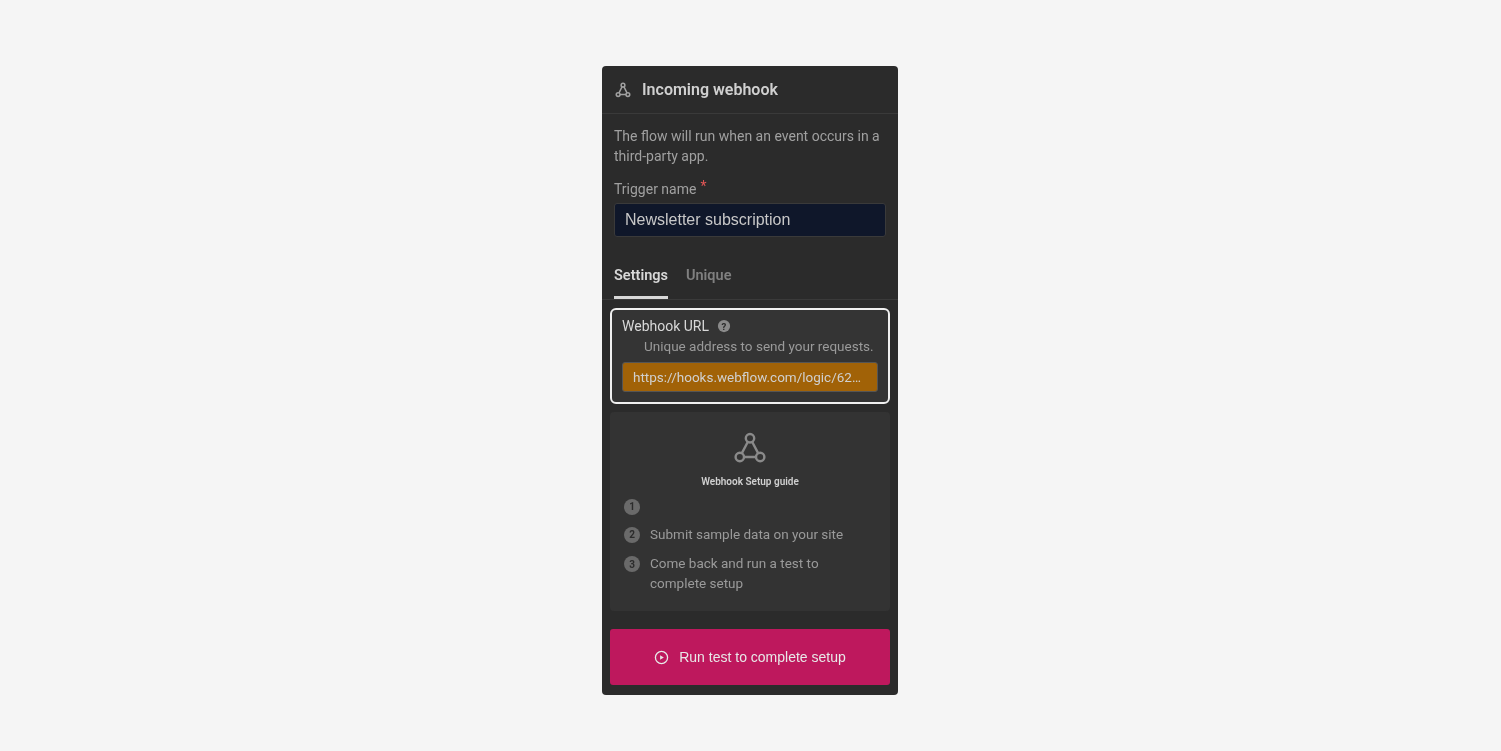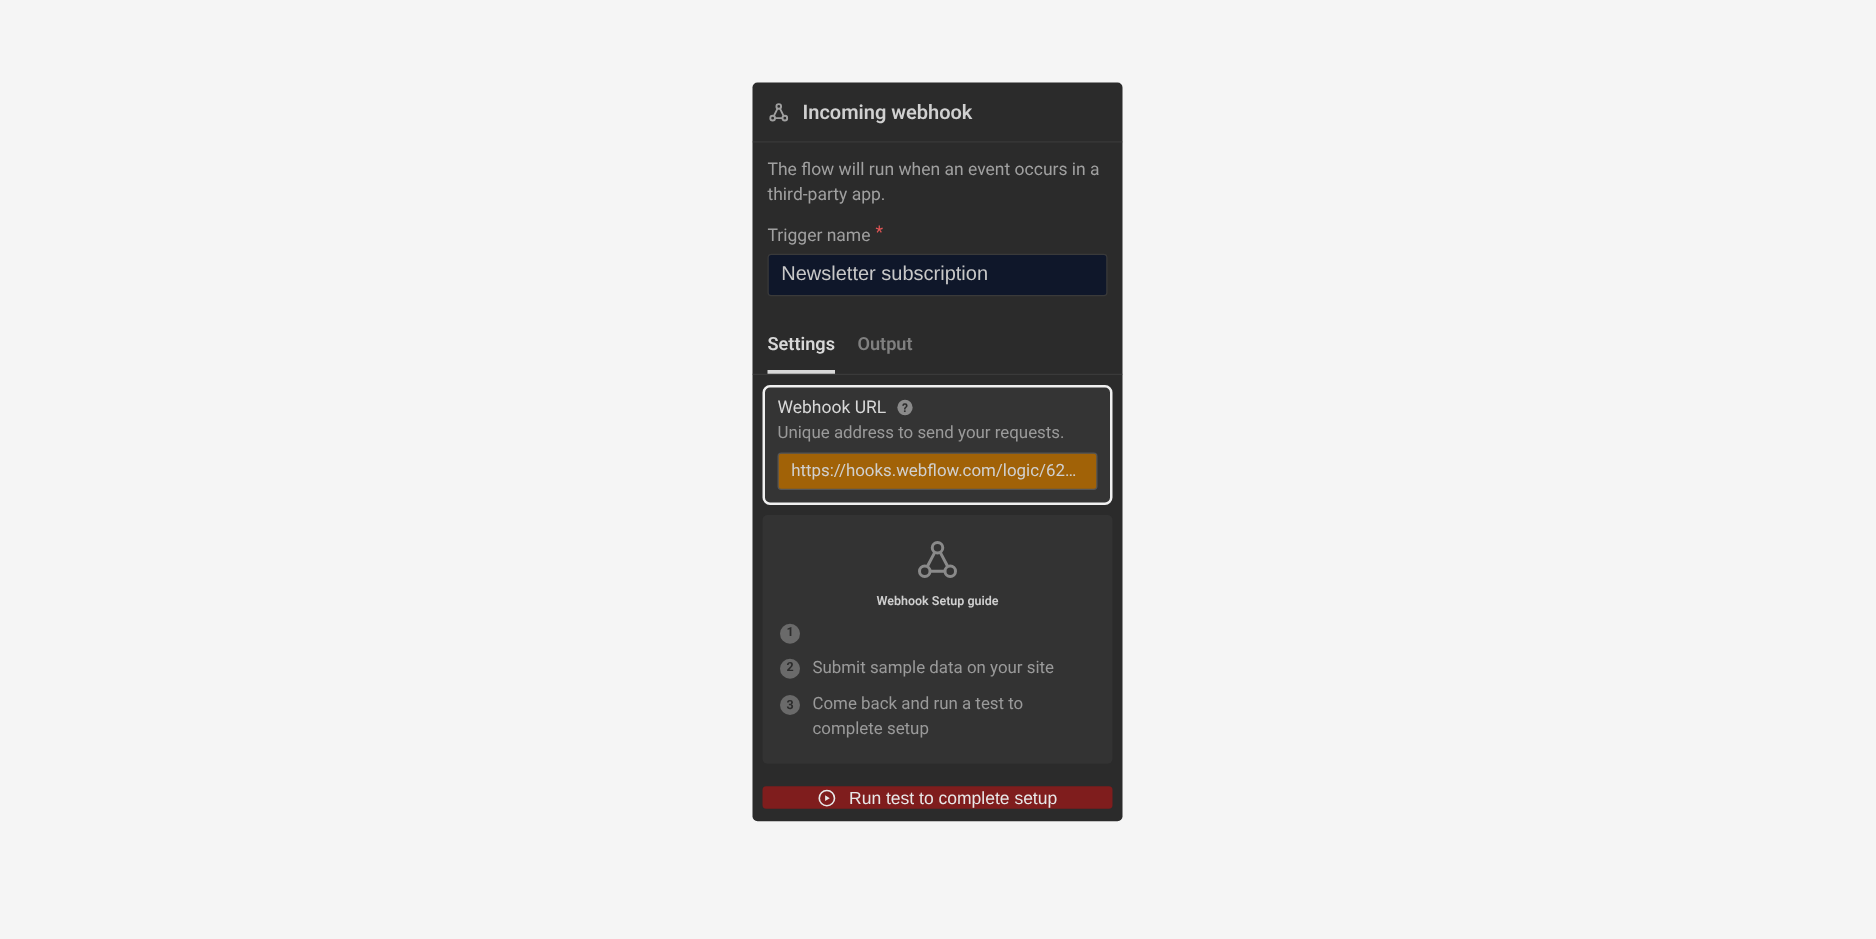--- a/index.html
+++ b/index.html
@@ -15,32 +15,32 @@
 .required { color:#e05555; font-size:14px; line-height:1; position:relative; top:-3px; }
 .text-input { width:100%; margin-top:6px; background:#0f172a; border:1px solid #3a3a3a; color:#c8c8c8; font-size:16px; padding:7px 10px; border-radius:3px; outline:none; }
 .tabs { display:flex; padding:0 12px; border-bottom:1px solid #3a3a3a; margin-top:6px; }
 .tab { padding:12px 0; margin-right:18px; color:#808080; font-size:14.5px; font-weight:600; cursor:pointer; border-bottom:3px solid transparent; }
 .tab.active { color:#d8d8d8; border-bottom-color:#d8d8d8; }
 .settings-body { padding:8px 8px 10px 8px; }
 .url-card { border:2px solid #f0f0f0; border-radius:6px; padding:8px 10px 10px 10px; background:#343434; }
 .url-label-row { display:flex; align-items:center; gap:8px; }
 .url-label { color:#d8d8d8; font-size:14px; }
 .help-icon { width:14px; height:14px; }
-.url-sub { color:#9a9a9a; font-size:13.5px; margin-top:4px; }
+.url-sub { color:#9a9a9a; font-size:13.5px; margin-top:4px;margin-left:22px; }
 .url-field { width:100%; margin-top:8px; background:#a16207; border:1px solid #555; color:#d0d0d0; font-size:13.5px; padding:6px 10px; border-radius:3px; outline:none; white-space:nowrap; overflow:hidden; text-overflow:ellipsis; }
 .guide-card { margin-top:8px; background:#333; border-radius:4px; padding:18px 14px 18px 14px; }
 .guide-icon-wrap { display:flex; justify-content:center; margin-bottom:10px; }
 .guide-icon { width:36px; height:36px; }
 .guide-title { color:#d0d0d0; font-size:10px; font-weight:600; text-align:center; margin-bottom:10px; }
 .guide-steps { list-style:none; }
 .guide-step { display:flex; align-items:flex-start; gap:10px; margin-bottom:10px; }
 .guide-step:last-child { margin-bottom:0; }
 .step-num { flex-shrink:0; width:16px; height:16px; border-radius:50%; background:#6a6a6a; color:#2b2b2b; font-size:10px; font-weight:700; display:flex; align-items:center; justify-content:center; margin-top:2px; }
 .step-text { color:#9a9a9a; font-size:13.5px; line-height:1.45; }
-.run-btn { width:calc(100% - 16px); margin:8px 8px 10px 8px; background:#7f1d1d; border:none; color:#e8e8e8; font-size:14px; padding:1px 0; border-radius:3px; cursor:pointer; display:flex; align-items:center; justify-content:center; gap:10px; }
+.run-btn { width:calc(100% - 16px); margin:8px 8px 10px 8px; background:#be185d; border:none; color:#e8e8e8; font-size:14px; padding:20px 0; border-radius:3px; cursor:pointer; display:flex; align-items:center; justify-content:center; gap:10px; }
 .play-icon { width:15px; height:15px; }
 </style>
 </head>
 <body>
 
 <div class="panel">
 
   <div class="panel-header">
     <svg class="webhook-icon" viewBox="0 0 24 24" fill="none" stroke="#a0a0a0" stroke-width="2">
       <circle cx="12" cy="5.5" r="2.5"></circle>
@@ -55,21 +55,21 @@
     <div class="desc-text">The flow will run when an event occurs in a third-party app.</div>
     <div class="field-label-row">
       <span class="field-label">Trigger name</span>
       <span class="required">*</span>
     </div>
     <input class="text-input" type="text" value="Newsletter subscription" style="">
   </div>
 
   <div class="tabs">
     <div class="tab active">Settings</div>
-    <div class="tab">Output</div>
+    <div class="tab">Unique</div>
   </div>
 
   <div class="settings-body">
 
     <div class="url-card">
       <div class="url-label-row">
         <span class="url-label">Webhook URL</span>
         <svg class="help-icon" viewBox="0 0 16 16">
           <circle cx="8" cy="8" r="7" fill="#8a8a8a"></circle>
           <text x="8" y="12" text-anchor="middle" font-size="11" font-weight="700" fill="#2b2b2b">?</text>

